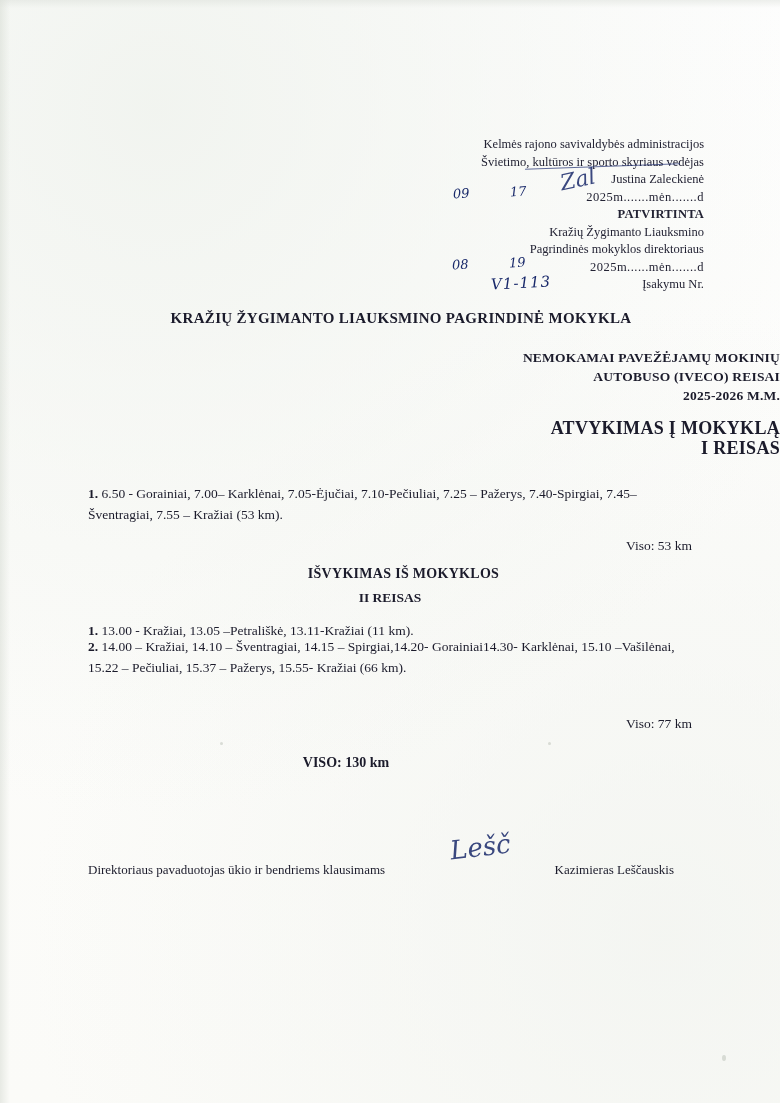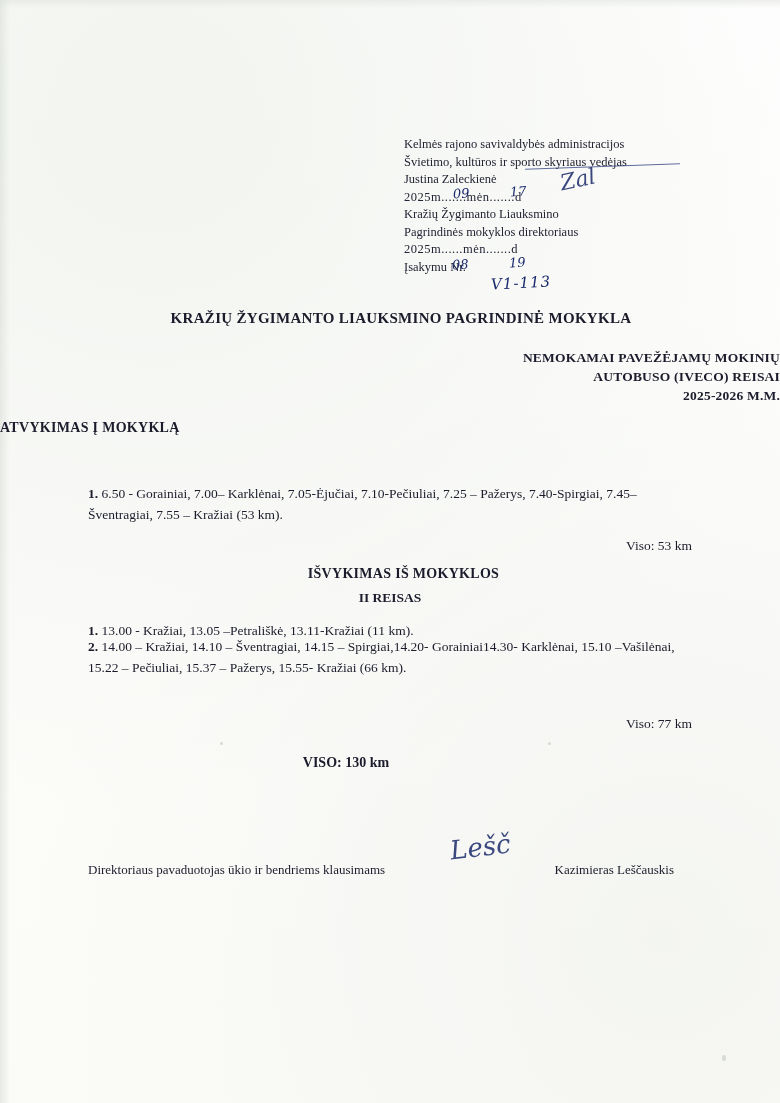--- a/index.html
+++ b/index.html
@@ -48,20 +48,21 @@
 
   
   .approval {
     position: absolute;
     left: 404px;
     top: 136px;
     width: 300px;
     font-size: 12.5px;
     line-height: 17.5px;
     color: #232334;
+    text-align: right;
   }
   .approval .line {
     white-space: nowrap;
   }
   .approval .bold {
     font-weight: bold;
     letter-spacing: 0.2px;
   }
   .dotted {
     letter-spacing: 0.5px;
@@ -117,23 +118,23 @@
     text-align: right;
     font-weight: bold;
     font-size: 13.5px;
     line-height: 19px;
     letter-spacing: 0.2px;
   }
   .section-arrival {
     position: absolute;
     left: 0; right: 0;
     top: 418px;
-    text-align: left;
-    font-weight: bold;
-    font-size: 14px;
+    text-align: right;
+    font-weight: bold;
+    font-size: 18px;
     line-height: 20px;
     letter-spacing: 0.3px;
   }
 
   .route-para {
     position: absolute;
     left: 88px;
     width: 604px;
     font-size: 13.5px;
     line-height: 21px;
@@ -231,20 +232,21 @@
 
   <div class="speck" style="left:220px;top:742px;width:3px;height:3px;"></div>
   <div class="speck" style="left:548px;top:742px;width:3px;height:3px;"></div>
   <div class="speck" style="left:722px;top:1055px;width:4px;height:6px;"></div>
 
   <div class="approval">
     <div class="line">Kelmės rajono savivaldybės administracijos</div>
     <div class="line">Švietimo, kultūros ir sporto skyriaus vedėjas</div>
     <div class="line">Justina Zaleckienė</div>
     <div class="line dotted">2025m.......mėn.......d</div>
+    <div class="line bold">PATVIRTINTA</div>
     <div class="line">Kražių Žygimanto Liauksmino</div>
     <div class="line">Pagrindinės mokyklos direktoriaus</div>
     <div class="line dotted">2025m......mėn.......d</div>
     <div class="line">Įsakymu Nr.</div>
   </div>
 
   <div class="strike"></div>
   <div class="hand hand-sig-1">Zal</div>
   <div class="hand hand-date-1a">09</div>
   <div class="hand hand-date-1b">17</div>
@@ -255,20 +257,21 @@
   <div class="school-title">KRAŽIŲ ŽYGIMANTO LIAUKSMINO PAGRINDINĖ MOKYKLA</div>
 
   <div class="subtitle-block">
     <div>NEMOKAMAI PAVEŽĖJAMŲ MOKINIŲ</div>
     <div>AUTOBUSO (IVECO) REISAI</div>
     <div>2025-2026 M.M.</div>
   </div>
 
   <div class="section-arrival">
     <div>ATVYKIMAS Į MOKYKLĄ</div>
+    <div>I REISAS</div>
   </div>
 
   <div class="route-para route-1">
     <span class="route-num">1.</span><span> 6.50 - Gorainiai, 7.00– Karklėnai, 7.05-Ėjučiai, 7.10-Pečiuliai, 7.25  – Pažerys, 7.40-Spirgiai, 7.45–Šventragiai,  7.55 – Kražiai (53 km).</span>
   </div>
 
   <div class="total-line viso-1">Viso: 53 km</div>
 
   <div class="section-departure">IŠVYKIMAS IŠ MOKYKLOS</div>
   <div class="section-reisas2">II REISAS</div>

